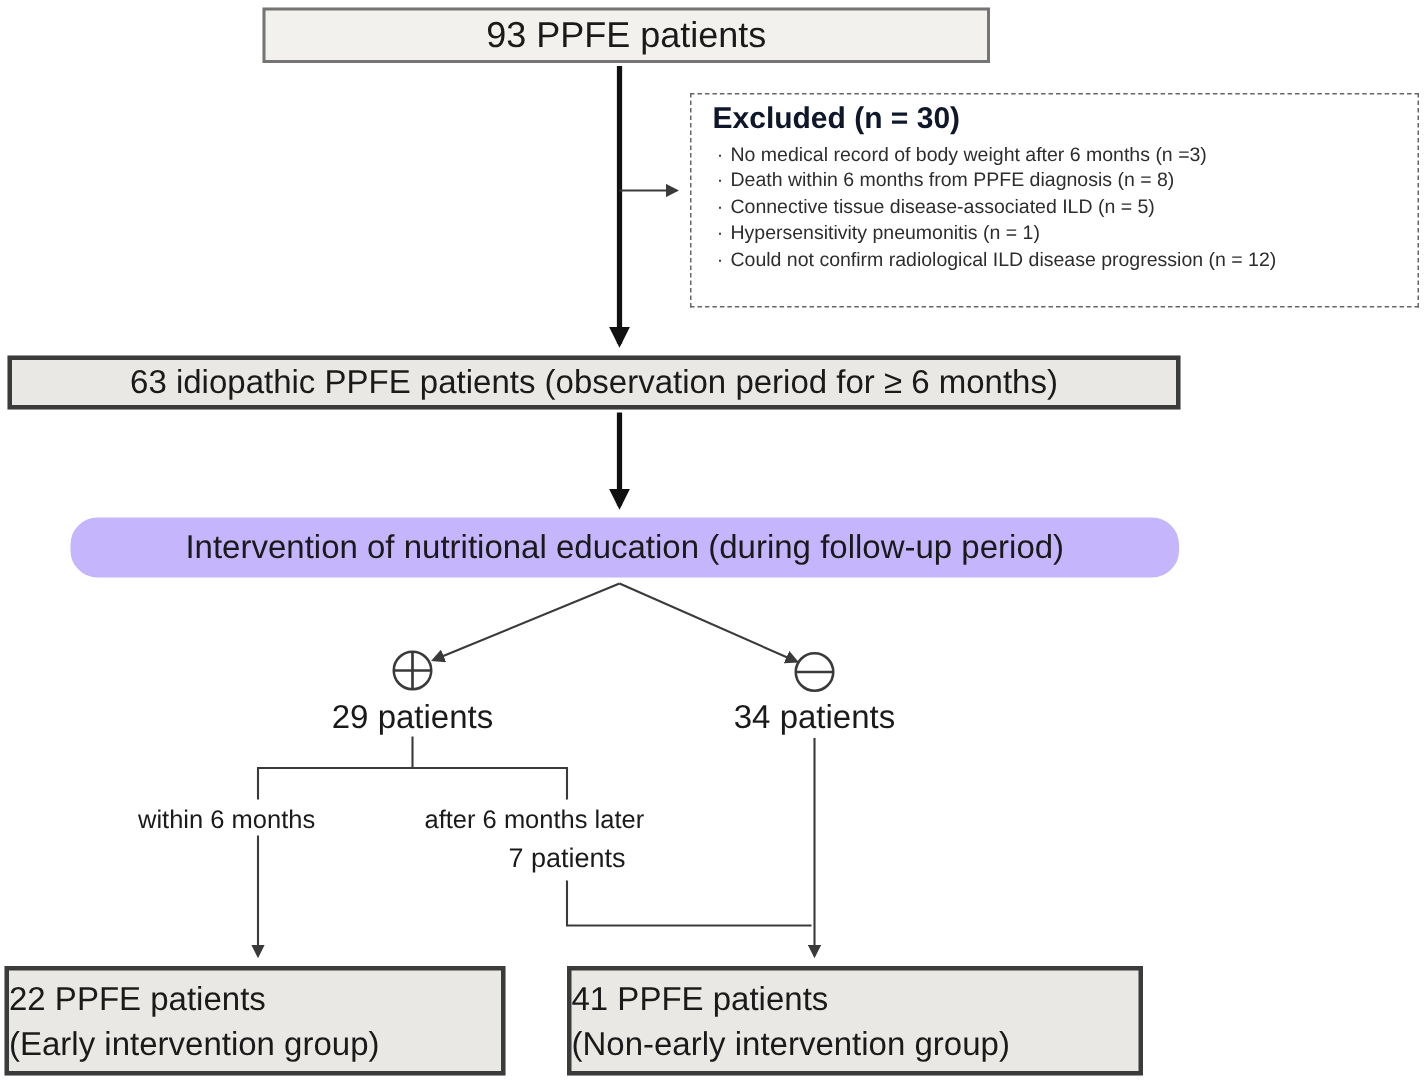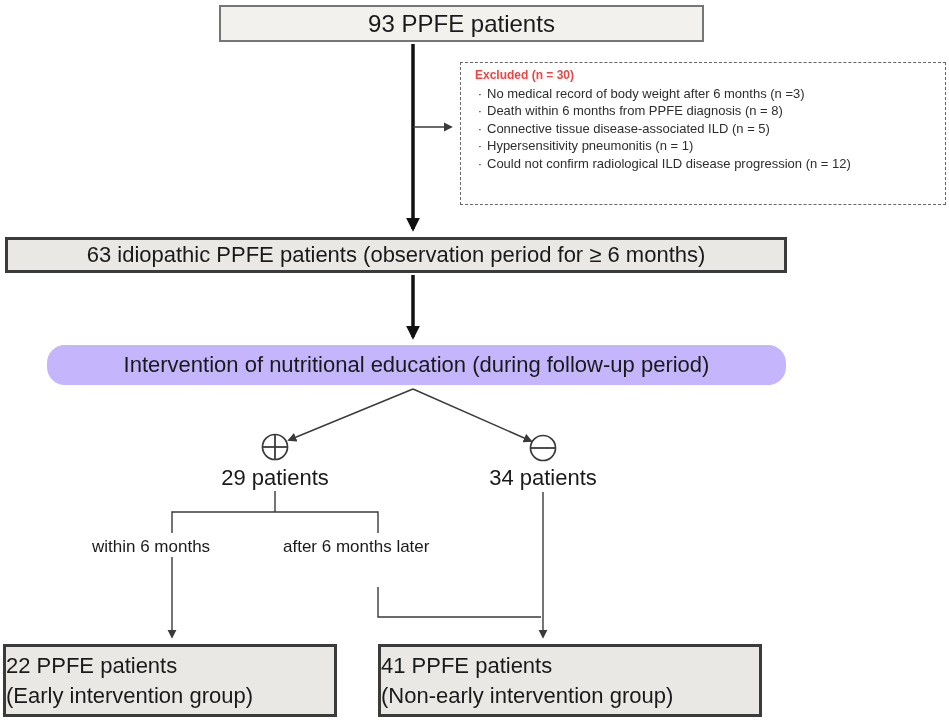--- a/index.html
+++ b/index.html
@@ -27,31 +27,31 @@
   }
   .box-gray {
     background: #eae8e5;
     border: 3px solid #3b3b3b;
   }
   .box-rounded {
     background: #c4b5fd;
     border: 2px solid #c4b5fd;
     border-radius: 18px;
   }
-  .top-box    { left: 175px; top: 5px;   width: 485px; height: 37px; font-size: 24px; margin-left: 44px; }
+  .top-box    { left: 175px; top: 5px;   width: 485px; height: 37px; font-size: 24px; }
   .cohort-box { left: 5px;   top: 237px; width: 782px; height: 36px; font-size: 22px; }
   .interv-box { left: 47px;  top: 345px; width: 739px; height: 40px; font-size: 22px; }
 
   .excluded-box {
     left: 460px; top: 62px; width: 486px; height: 143px;
     background: #ffffff;
     border: 1.6px dashed #666666;
     padding: 5px 12px 4px 14px;
   }
-  .excluded-title { font-size: 12px; font-weight: bold; color: #ef4444; margin-bottom: 3px; }
+  .excluded-title { font-size: 20px; font-weight: bold; color: #0f172a; margin-bottom: 3px; }
   .excl-item { font-size: 13px; line-height: 17.4px; color: #2d2d2d; white-space: nowrap; }
   .excl-item .bullet { display: inline-block; width: 10px; text-align: center; margin-right: 2px; }
 
   .count-label { font-size: 22px; text-align: center; }
   .timing-label { font-size: 17px; text-align: left; }
   .seven-label { font-size: 18px; text-align: center; }
 
   .group-box {
     background: #eae8e5;
     border: 3px solid #3b3b3b;
@@ -129,20 +129,21 @@
 
   <div class="abs node box-rounded interv-box">
     <span>Intervention of nutritional education (during follow-up period)</span>
   </div>
 
   <div class="abs count-label" style="left:200px; top:465px; width:150px;">29 patients</div>
   <div class="abs count-label" style="left:468px; top:465px; width:150px;">34 patients</div>
 
   <div class="abs timing-label" style="left:92px; top:537px; width:160px;">within 6 months</div>
   <div class="abs timing-label" style="left:283px; top:537px; width:190px;">after 6 months later</div>
+  <div class="abs seven-label" style="left:308px; top:562px; width:140px;">7 patients</div>
 
   <div class="abs group-box early-box">
     <div>22 PPFE patients</div>
     <div>(Early intervention group)</div>
   </div>
   <div class="abs group-box nonearly-box">
     <div>41 PPFE patients</div>
     <div>(Non-early intervention group)</div>
   </div>
 

